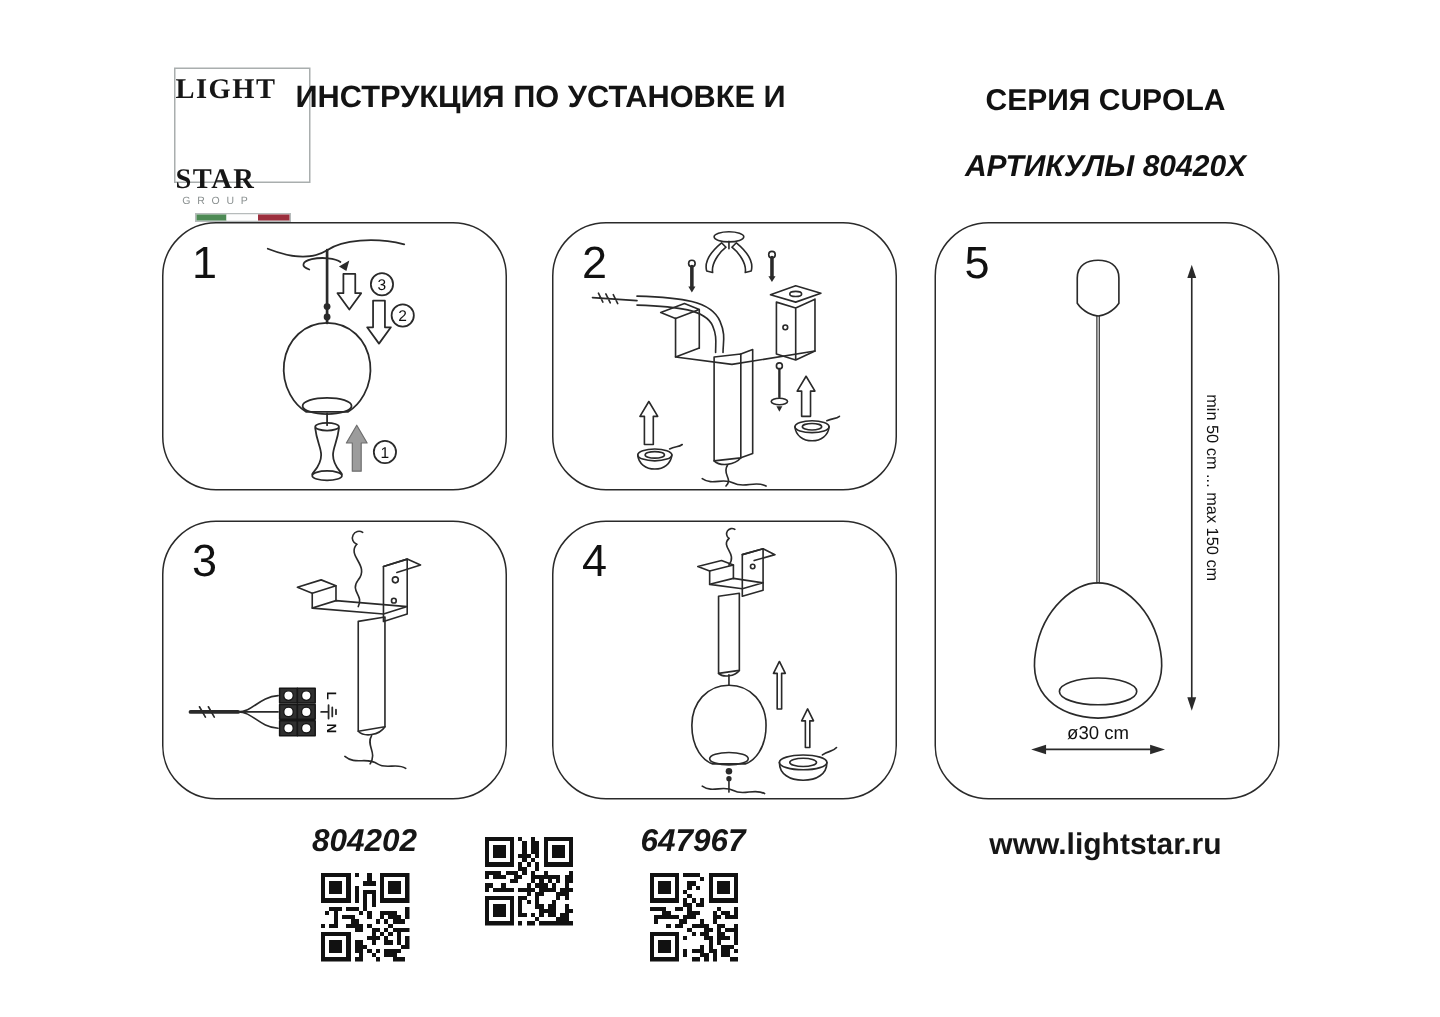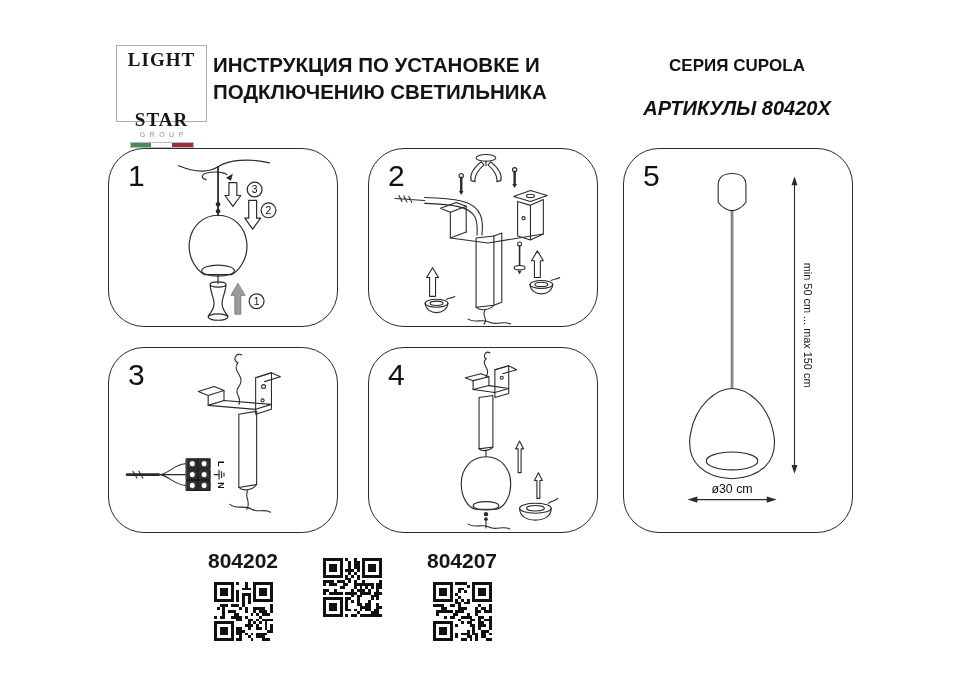--- a/index.html
+++ b/index.html
@@ -1,45 +1,45 @@
 <!DOCTYPE html>
 <html><head>
 <meta charset="utf-8">
 <style>
   html,body{margin:0;padding:0;background:#fff;}
   .sheet{position:relative;width:960px;height:678px;background:#fff;overflow:hidden;
          font-family:"Liberation Sans",sans-serif;color:#111;}
   
   .logo-box{position:absolute;left:116px;top:45px;width:91px;height:77px;
-            border:1.5px solid #a9aeae;box-sizing:border-box;text-align:center;background:#fff;}
+            border:1.5px solid #a9aeae;box-sizing:border-box;text-align:left;background:#fff;}
   .logo-word{font-family:"Liberation Serif",serif;font-weight:bold;font-size:19px;
              line-height:16px;letter-spacing:1px;color:#161616;margin-top:44px;}
   .logo-word.first{margin-top:6px;}
   .logo-group{font-size:7px;letter-spacing:4.5px;text-indent:4.5px;color:#8a9090;margin-top:3px;}
   .logo-flag{display:flex;width:64px;height:6px;margin:4px auto 0;border:1px solid #b6bbbb;box-sizing:border-box;}
   .logo-flag span{flex:1;}
   .main-title{position:absolute;left:197px;top:51px;font-size:20.5px;font-weight:bold;
-              line-height:27px;color:#141414;margin-left:16px;}
+              line-height:27px;color:#141414;}
   .series-block{position:absolute;left:637px;top:56px;width:200px;text-align:center;}
-  .series-line{font-size:17px;font-weight:bold;}
+  .series-line{font-size:20px;font-weight:bold;}
   .articles-line{font-size:20px;font-weight:bold;font-style:italic;margin-top:21px;}
   
   .panel{position:absolute;border:1.4px solid #2a2a2a;border-radius:36px;background:#fff;box-sizing:border-box;}
   #p1{left:108px;top:148px;width:230px;height:179px;}
   #p2{left:368px;top:148px;width:230px;height:179px;}
   #p3{left:108px;top:347px;width:230px;height:186px;}
   #p4{left:368px;top:347px;width:230px;height:186px;}
   #p5{left:623px;top:148px;width:230px;height:385px;}
   .num{position:absolute;left:19px;top:10px;font-size:30px;font-weight:400;color:#111;}
   .panel svg.draw{position:absolute;left:0;top:0;width:100%;height:100%;}
   .panel svg text{font-family:"Liberation Sans",sans-serif;fill:#111;}
   
   .article-col{position:absolute;top:549px;width:120px;text-align:center;}
   #col1{left:183px;} #col2{left:292px;} #col3{left:402px;}
-  .code{font-size:21px;font-weight:bold;color:#161616;}
+  .code{font-size:21px;font-weight:bold;color:#161616;font-style:italic;}
   .qr{width:59px;height:59px;margin:9px auto 0;}
   .qr svg{width:100%;height:100%;display:block;}
   .website{position:absolute;left:637px;top:552px;width:200px;text-align:center;
            font-size:20px;font-weight:bold;color:#161616;}
 </style>
 </head>
 <body>
 
 <div class="sheet">
 
@@ -49,21 +49,20 @@
     <div class="logo-group">GROUP</div>
     <div class="logo-flag">
       <span style="background:#4d8a55"></span>
       <span style="background:#fdfdfd"></span>
       <span style="background:#9c2f3d"></span>
     </div>
   </div>
 
   <div class="main-title">
     <div>ИНСТРУКЦИЯ ПО УСТАНОВКЕ И</div>
-    <div>ПОДКЛЮЧЕНИЮ СВЕТИЛЬНИКА</div>
   </div>
 
   <div class="series-block">
     <div class="series-line">СЕРИЯ CUPOLA</div>
     <div class="articles-line">АРТИКУЛЫ 80420X</div>
   </div>
 
   <section class="panel" id="p1">
     <span class="num">1</span>
     <svg class="draw" viewBox="0 0 230 179">
@@ -512,21 +511,21 @@
           <rect x="15" y="20" width="1" height="1" fill="#111"></rect>
           <rect x="16" y="20" width="1" height="1" fill="#111"></rect>
           <rect x="17" y="20" width="1" height="1" fill="#111"></rect>
           <rect x="18" y="20" width="1" height="1" fill="#111"></rect>
           <rect x="19" y="20" width="1" height="1" fill="#111"></rect>
           <rect x="20" y="20" width="1" height="1" fill="#111"></rect>
         </svg>
       </div>
   </div>
   <div class="article-col" id="col3">
-    <div class="code">804207</div>
+    <div class="code">647967</div>
     <div class="qr">
         <svg viewBox="0 0 21 21" shape-rendering="crispEdges">
           <rect x="0" y="0" width="21" height="21" fill="#fff"></rect>
           <rect x="0" y="0" width="7" height="7" fill="#111"></rect>
           <rect x="1" y="1" width="5" height="5" fill="#fff"></rect>
           <rect x="2" y="2" width="3" height="3" fill="#111"></rect>
           <rect x="14" y="0" width="7" height="7" fill="#111"></rect>
           <rect x="15" y="1" width="5" height="5" fill="#fff"></rect>
           <rect x="16" y="2" width="3" height="3" fill="#111"></rect>
           <rect x="0" y="14" width="7" height="7" fill="#111"></rect>
@@ -643,14 +642,15 @@
           <rect x="10" y="20" width="1" height="1" fill="#111"></rect>
           <rect x="11" y="20" width="1" height="1" fill="#111"></rect>
           <rect x="13" y="20" width="1" height="1" fill="#111"></rect>
           <rect x="15" y="20" width="1" height="1" fill="#111"></rect>
           <rect x="19" y="20" width="1" height="1" fill="#111"></rect>
           <rect x="20" y="20" width="1" height="1" fill="#111"></rect>
         </svg>
       </div>
   </div>
 
+  <div class="website">www.lightstar.ru</div>
 
 </div>
 
 </body></html>

